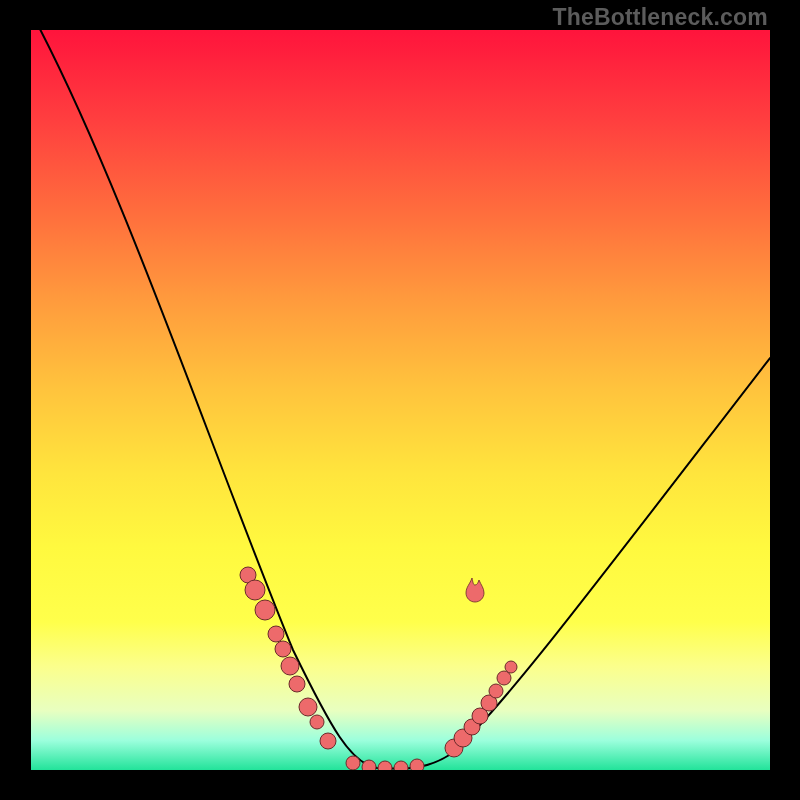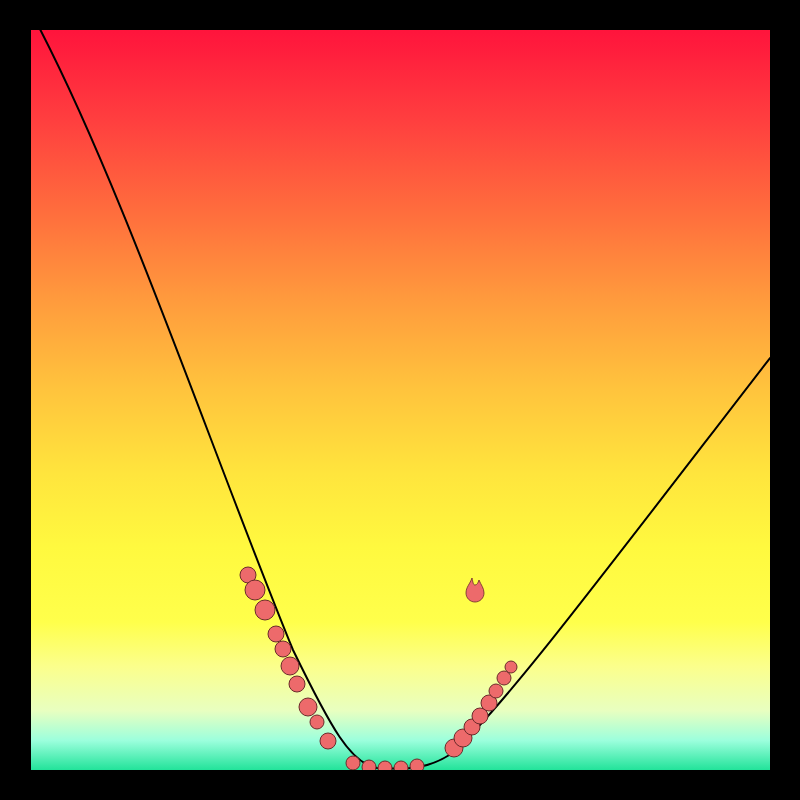--- a/index.html
+++ b/index.html
@@ -70,20 +70,21 @@
   .flame {
     fill: #ed6a6b;
     stroke: #6b2b2b;
     stroke-width: 0.8;
   }
 </style>
 </head>
 <body>
 
 <div class="frame">
+  <div class="watermark">TheBottleneck.com</div>
 
   <div class="plot-area">
     <svg class="curve" viewBox="0 0 739 740">
       <path class="main-line" d="M 0 -18 C 90 150, 180 420, 262 620 C 300 698, 320 734, 346 738 C 380 740, 398 738, 420 724 C 470 680, 560 560, 739 328"></path>
 
       <circle class="dot" cx="217" cy="545" r="8"></circle>
       <circle class="dot" cx="224" cy="560" r="10"></circle>
       <circle class="dot" cx="234" cy="580" r="10"></circle>
       <circle class="dot" cx="245" cy="604" r="8"></circle>
       <circle class="dot" cx="252" cy="619" r="8"></circle>

